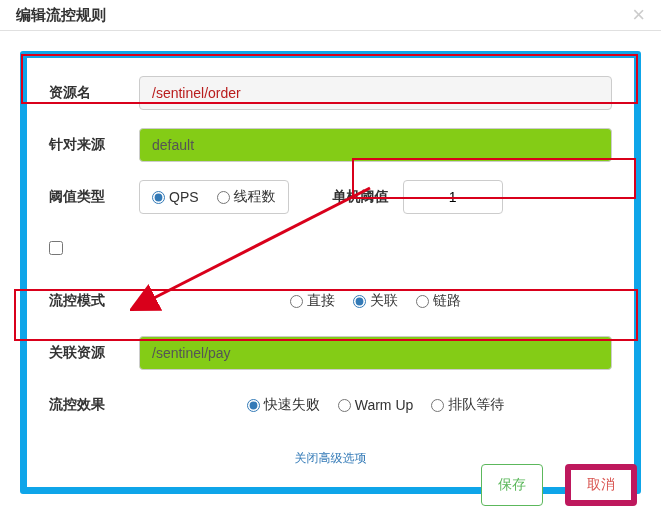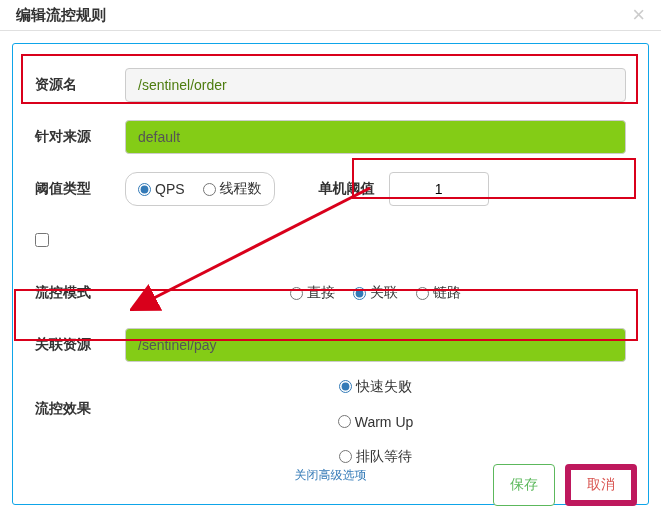--- a/index.html
+++ b/index.html
@@ -33,23 +33,23 @@
       font-weight: bold;
       color: #333;
     }
     .close-btn {
       color: #ccc;
       font-size: 22px;
       cursor: pointer;
       line-height: 1;
     }
     .modal-body {
-      padding: 24px 22px 10px 22px;
-      border: 1px solid #0ea5e9;
-      margin: 12px;
+      padding: 18px 22px 10px 22px;
+      border: 7px solid #0ea5e9;
+      margin: 20px;
       border-radius: 3px;
       position: relative;
     }
     .form-row {
       display: flex;
       align-items: center;
       margin-bottom: 18px;
       min-height: 34px;
     }
     .form-label {
@@ -67,34 +67,34 @@
       height: 34px;
       padding: 6px 12px;
       border: 1px solid #ccc;
       border-radius: 4px;
       font-size: 14px;
       color: #555;
       background: #84cc16;
     }
     .input-text.readonly {
       background: #f5f5f5;
-      color: #4d7c0f;
+      color: #b91c1c;
     }
     .input-small {
       width: 100px;
       height: 34px;
       padding: 6px 12px;
       border: 1px solid #ccc;
       border-radius: 4px;
       font-size: 14px;
       text-align: center;
     }
     .radio-group {
       border: 1px solid #ccc;
-      border-radius: 12px;
+      border-radius: 4px;
       padding: 6px 12px;
       height: 34px;
       display: inline-flex;
       align-items: center;
       gap: 18px;
     }
     .radio-group.borderless {
       border: none;
       padding: 0;
       gap: 18px;
@@ -127,21 +127,21 @@
       text-align: center;
       color: #337ab7;
       cursor: pointer;
       padding: 10px 0;
       font-size: 12px;
     }
     .modal-footer {
       padding: 12px 16px;
       display: flex;
       justify-content: flex-end;
-      gap: 10px;
+      gap: 22px;
       position: absolute;
       bottom: 8px;
       right: 8px;
     }
     .btn {
       padding: 6px 16px;
       border-radius: 4px;
       font-size: 14px;
       cursor: pointer;
       background: #fff;
@@ -243,21 +243,21 @@
     <div class="form-row">
       <div class="form-label">关联资源</div>
       <div class="form-control">
         <input type="text" class="input-text" value="/sentinel/pay" style="">
       </div>
     </div>
 
     <div class="form-row">
       <div class="form-label">流控效果</div>
       <div class="form-control" style="text-align:center;">
-        <div class="radio-group borderless" style="justify-content:center; width:100%;flex-direction:column;">
+        <div class="radio-group borderless" style="justify-content:center; width:100%;">
           <label class="radio-item">
             <input type="radio" name="feffect" checked="" style="">
             <span>快速失败</span>
           </label>
           <label class="radio-item">
             <input type="radio" name="feffect" style="">
             <span>Warm Up</span>
           </label>
           <label class="radio-item">
             <input type="radio" name="feffect" style="">

